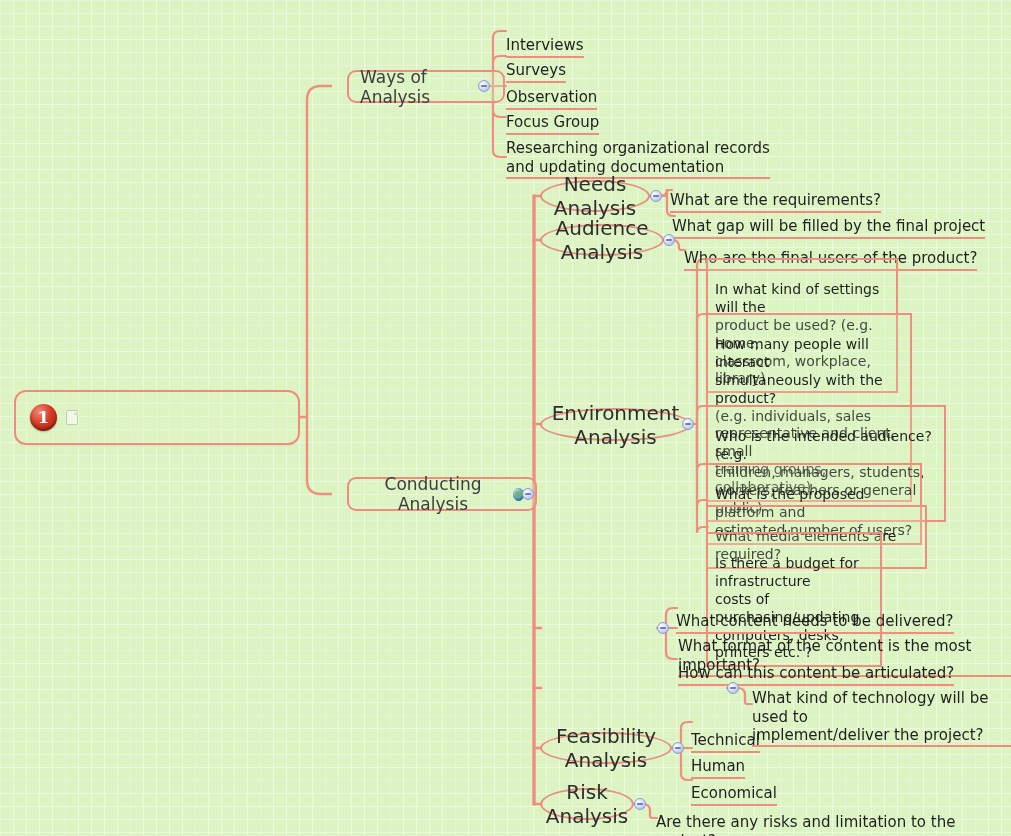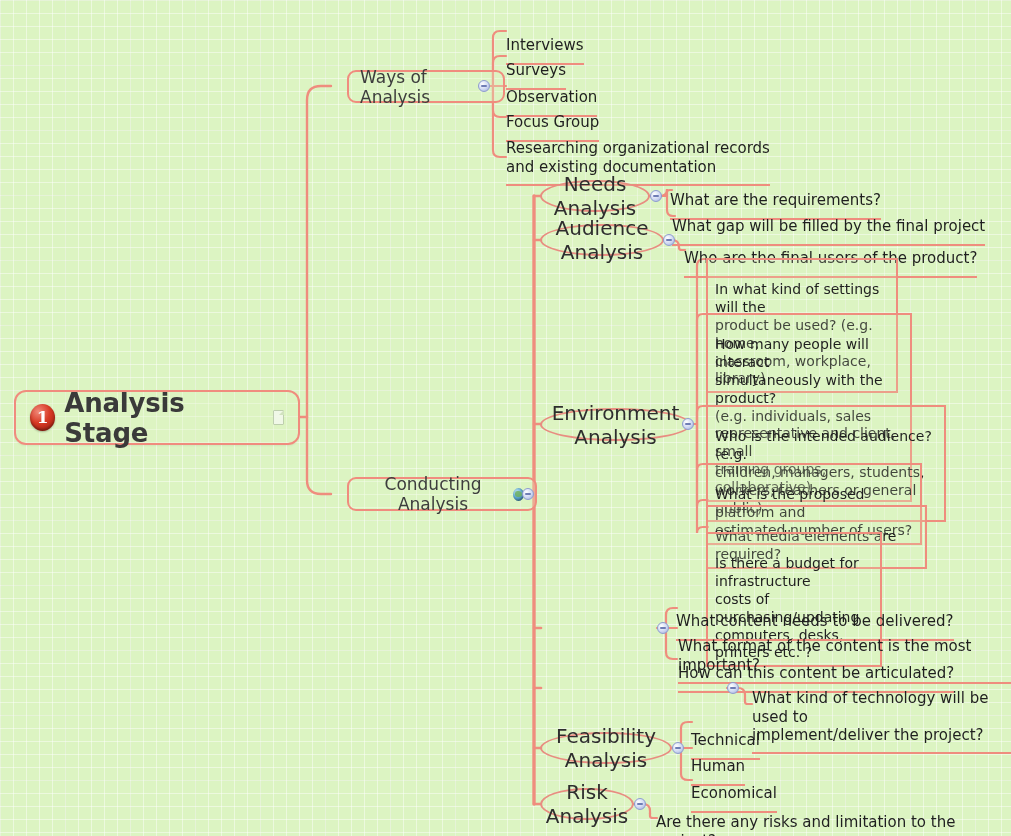--- a/index.html
+++ b/index.html
@@ -89,21 +89,21 @@
     display: flex; align-items: center; justify-content: center;
     font-size: 20px; color: #2e2e2e;
     text-align: center;
   }
 
   
   .leaf {
     font-size: 15px; color: #1f1f1f;
     border-bottom: 2px solid #ef8d7e;
     line-height: 1.22;
-    padding-bottom: 8px;
+    padding-bottom: 1px;
     white-space: pre-line;
   }
 
   
   .boxed {
     font-size: 14px; color: #1f1f1f;
     border: 2px solid #ef8d7e;
     background: rgba(223,244,196,0.18);
     padding: 3px 6px 3px 7px;
     line-height: 1.28;
@@ -182,21 +182,20 @@
       <path d="M681,748 L692,748" stroke-width="2.2"></path>
       <path d="M681,748 L681,774 Q681,780 688,780 L692,780" stroke-width="2.2"></path>
 
       <path d="M634,804 L643,804 Q650,804 650,811 L650,814" stroke-width="2.2"></path>
       <path d="M650,813 L650,816 Q650,818 653,818 L657,818" stroke-width="2.2"></path>
     </g>
   </svg>
 
   <div class="node root" style="left:14px; top:390px; width:286px; height:55px;">
     <div class="badge">1</div>
-    <div class="root-label">Analysis Stage</div>
     <div class="doc-icon"></div>
   </div>
 
   <div class="node lvl1" style="left:331px; top:70px; width:158px; height:33px;">
     <span>Ways of Analysis</span>
   </div>
   <div class="collapse" style="left:478px; top:80px;"></div>
 
   <div class="node leaf" style="left:506px; top:18px;">
     <span>Interviews</span>
@@ -205,21 +204,21 @@
     <span>Surveys</span>
   </div>
   <div class="node leaf" style="left:506px; top:70px;">
     <span>Observation</span>
   </div>
   <div class="node leaf" style="left:506px; top:95px;">
     <span>Focus Group</span>
   </div>
   <div class="node leaf" style="left:506px; top:121px;">
     <span>Researching organizational records
-and existing documentation</span>
+and updating documentation</span>
   </div>
 
   <div class="node lvl1" style="left:331px; top:477px; width:190px; height:34px;text-align:center;">
     <span>Conducting Analysis</span>
     <span class="globe"></span>
   </div>
   <div class="collapse" style="left:522px; top:488px;"></div>
 
   <div class="node ellipse" style="left:540px; top:180px; width:110px; height:32px;">
     <span>Needs Analysis</span>

